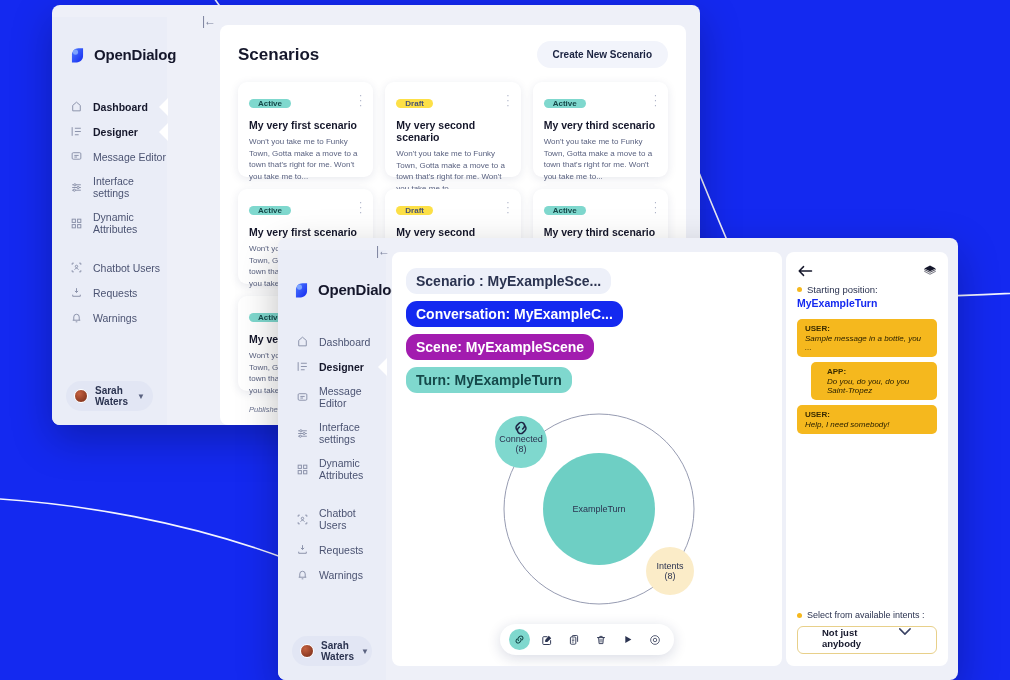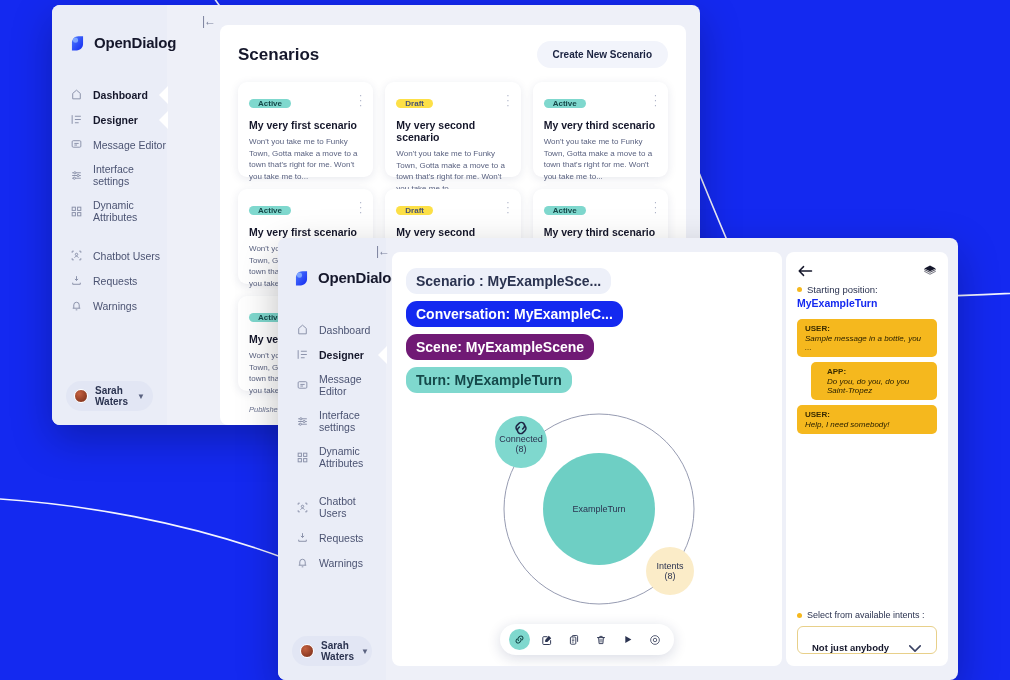--- a/index.html
+++ b/index.html
@@ -17,21 +17,21 @@
     background:#EEF0F8;
     border-radius:8px;
     box-shadow:0 14px 40px rgba(0,0,0,.26);
     overflow:hidden;
     z-index:2;
   }
   .win-back { z-index:2; }
   .win-front { z-index:5; }
 
   .sidebar {
-    position:absolute; left:0; top:0; bottom:0;
+    position:absolute; left:0; top:12px; bottom:0;
     background:#EAEDF7;
     display:flex; flex-direction:column;
   }
   .brand { display:flex; align-items:center; gap:7px; }
   .brand-logo { width:19px; height:19px; flex:0 0 19px; }
   .brand-text {
     font-size:15px; font-weight:700; color:#15172B; letter-spacing:-.2px;
   }
   .nav { display:flex; flex-direction:column; }
   .nav-item {
@@ -102,21 +102,21 @@
   .toggle.on .knob { right:1.5px; }
   .toggle.off .knob { left:1.5px; }
 
   
   .canvas {
     position:absolute; background:#fff; border-radius:8px; overflow:hidden;
   }
   .chip { display:inline-block; font-size:14px; padding:5px 10px; border-radius:11px; font-weight:600; }
   .chip.scenario { background:#EDF0F9; color:#2B3350; }
   .chip.conversation { background:#1429F0; color:#fff; }
-  .chip.scene { background:#701a75; color:#fff; }
+  .chip.scene { background:#a21caf; color:#fff; }
   .chip.turn { background:#7FD8CE; color:#15494A; }
   .chip-stack { position:absolute; display:flex; flex-direction:column; align-items:flex-start; gap:7px; }
 
   .graph { position:absolute; }
   .node-label { font-size:9px; fill:#2B3350; font-family:"Liberation Sans", sans-serif; }
 
   .toolbar {
     position:absolute; background:#fff; border-radius:20px;
     box-shadow:0 3px 14px rgba(20,30,90,.16);
     display:flex; align-items:center; gap:6px; padding:5px 9px;
@@ -137,22 +137,22 @@
   .tp-pos { font-size:10.5px; color:#1429F0; font-weight:700; margin-top:2px; }
   .msgs { margin-top:10px; display:flex; flex-direction:column; gap:5px; }
   .msg { background:#F5B81E; border-radius:5px; padding:5px 8px; }
   .msg.app { margin-left:14px;padding-left:16px; }
   .msg .who { font-size:8px; color:#3A2C00; font-weight:700; }
   .msg .txt { font-size:8px; color:#2A2000; font-style:italic; margin-top:1px; }
   .tp-foot { margin-top:auto; }
   .tp-foot-lbl { display:flex; align-items:center; gap:5px; font-size:9px; color:#2B3350; }
   .select {
     margin-top:6px; border:1px solid #E8D08A; border-radius:6px;
-    height:28px; display:flex; align-items:flex-end; justify-content:space-between;
-    padding:0 14px; font-size:9.5px; color:#15172B; font-weight:600; background:#fff;
+    height:28px; display:flex; align-items:flex-start; justify-content:space-between;
+    padding:0 24px; font-size:9.5px; color:#15172B; font-weight:600; background:#fff;
   }
 </style>
 </head>
 <body>
 
 <svg class="bg-curves" viewBox="0 0 1010 680" preserveAspectRatio="none">
   <path d="M 190 -40 C 320 180 560 330 1060 290" fill="none" stroke="#ffffff" stroke-width="1.6" opacity=".95"></path>
   <path d="M 690 150 C 760 330 860 520 900 700" fill="none" stroke="#ffffff" stroke-width="1.6" opacity=".95"></path>
   <path d="M -40 497 C 200 505 420 590 500 700" fill="none" stroke="#ffffff" stroke-width="1.6" opacity=".95"></path>
 </svg>

